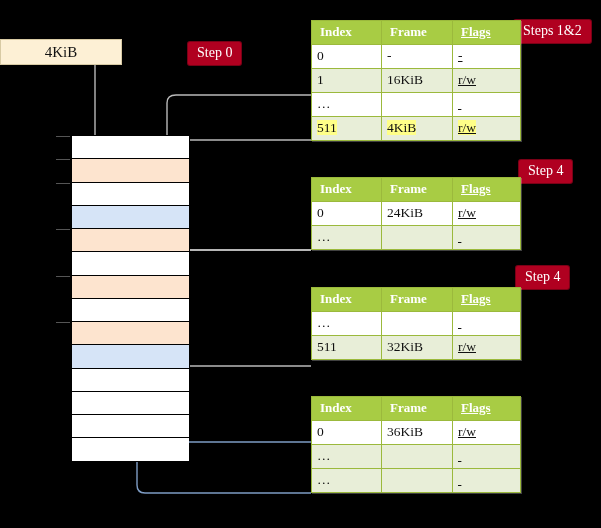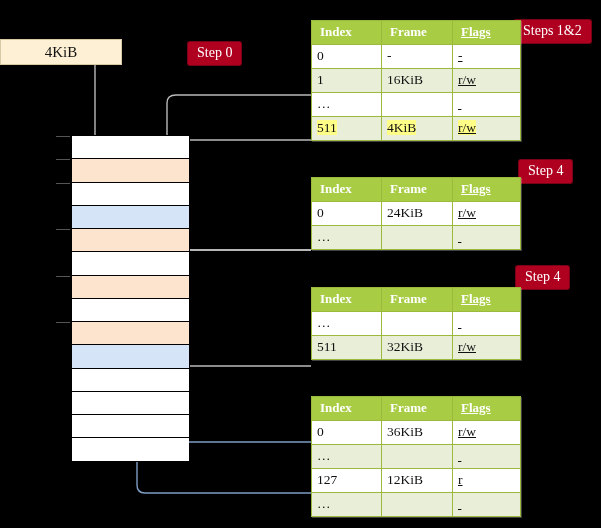--- a/index.html
+++ b/index.html
@@ -241,25 +241,20 @@
         <tr class="">
           <td class="c-index"><span>0</span></td>
           <td class="c-frame"><span>36KiB</span></td>
           <td class="c-flags"><span>r/w</span></td>
         </tr>
         <tr class="alt ">
           <td class="c-index"><span>…</span></td>
           <td class="c-frame">&nbsp;</td>
           <td class="c-flags">&nbsp;</td>
         </tr>
-        <tr class="">
-          <td class="c-index"><span>127</span></td>
-          <td class="c-frame"><span>12KiB</span></td>
-          <td class="c-flags"><span>r</span></td>
-        </tr>
         <tr class="alt ">
           <td class="c-index"><span>…</span></td>
           <td class="c-frame">&nbsp;</td>
           <td class="c-flags">&nbsp;</td>
         </tr>
       </tbody>
     </table>
 
 </div>
 

